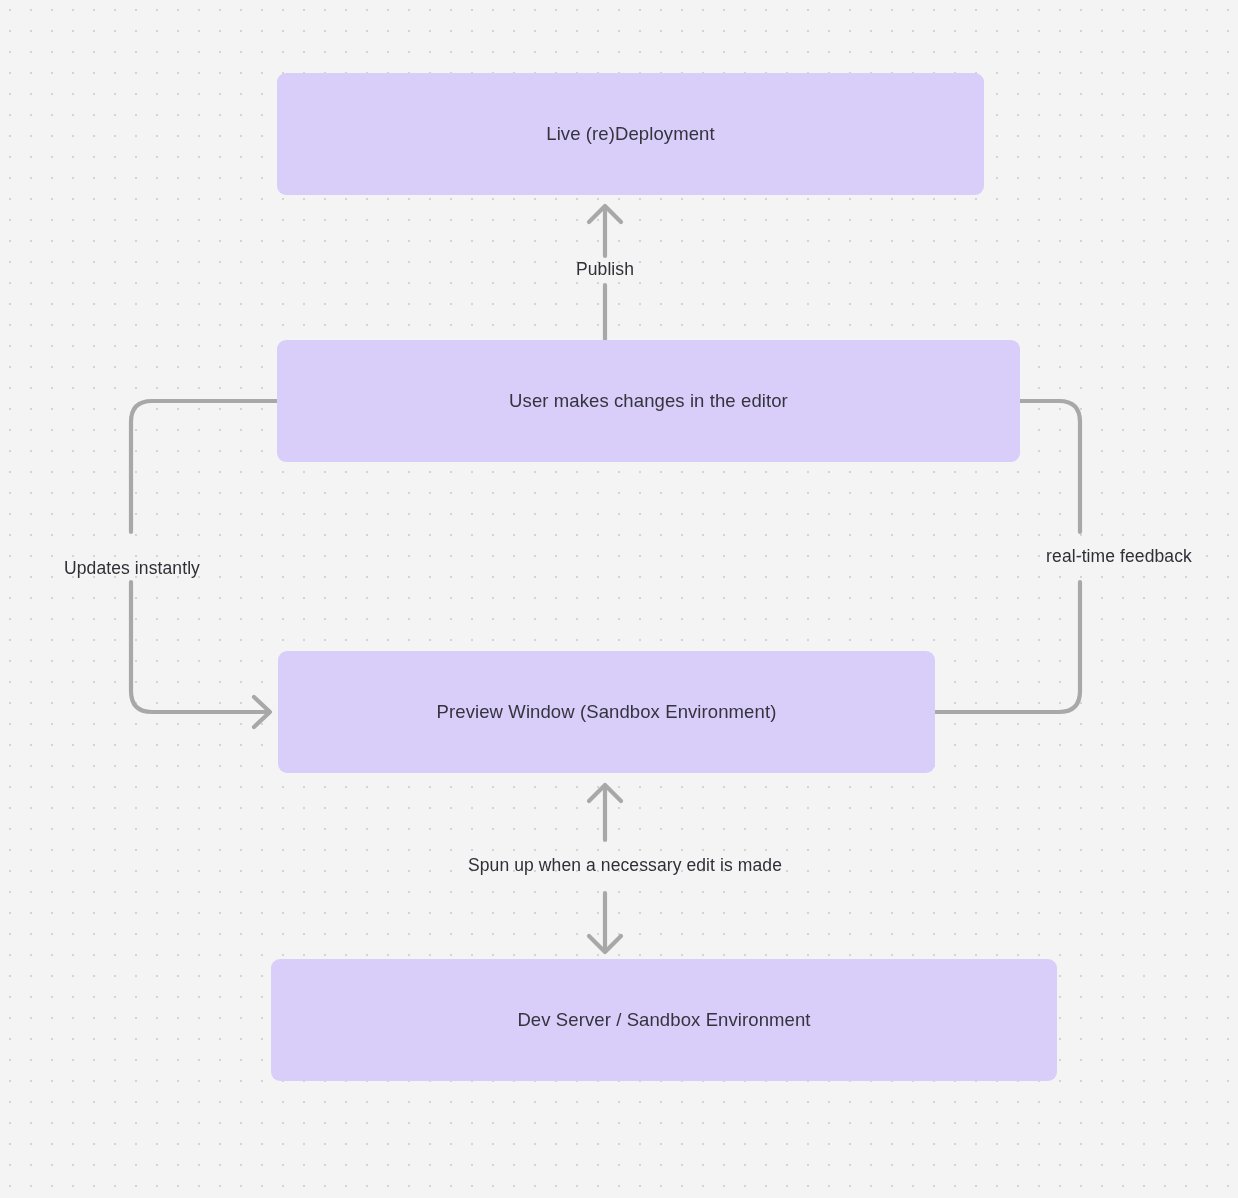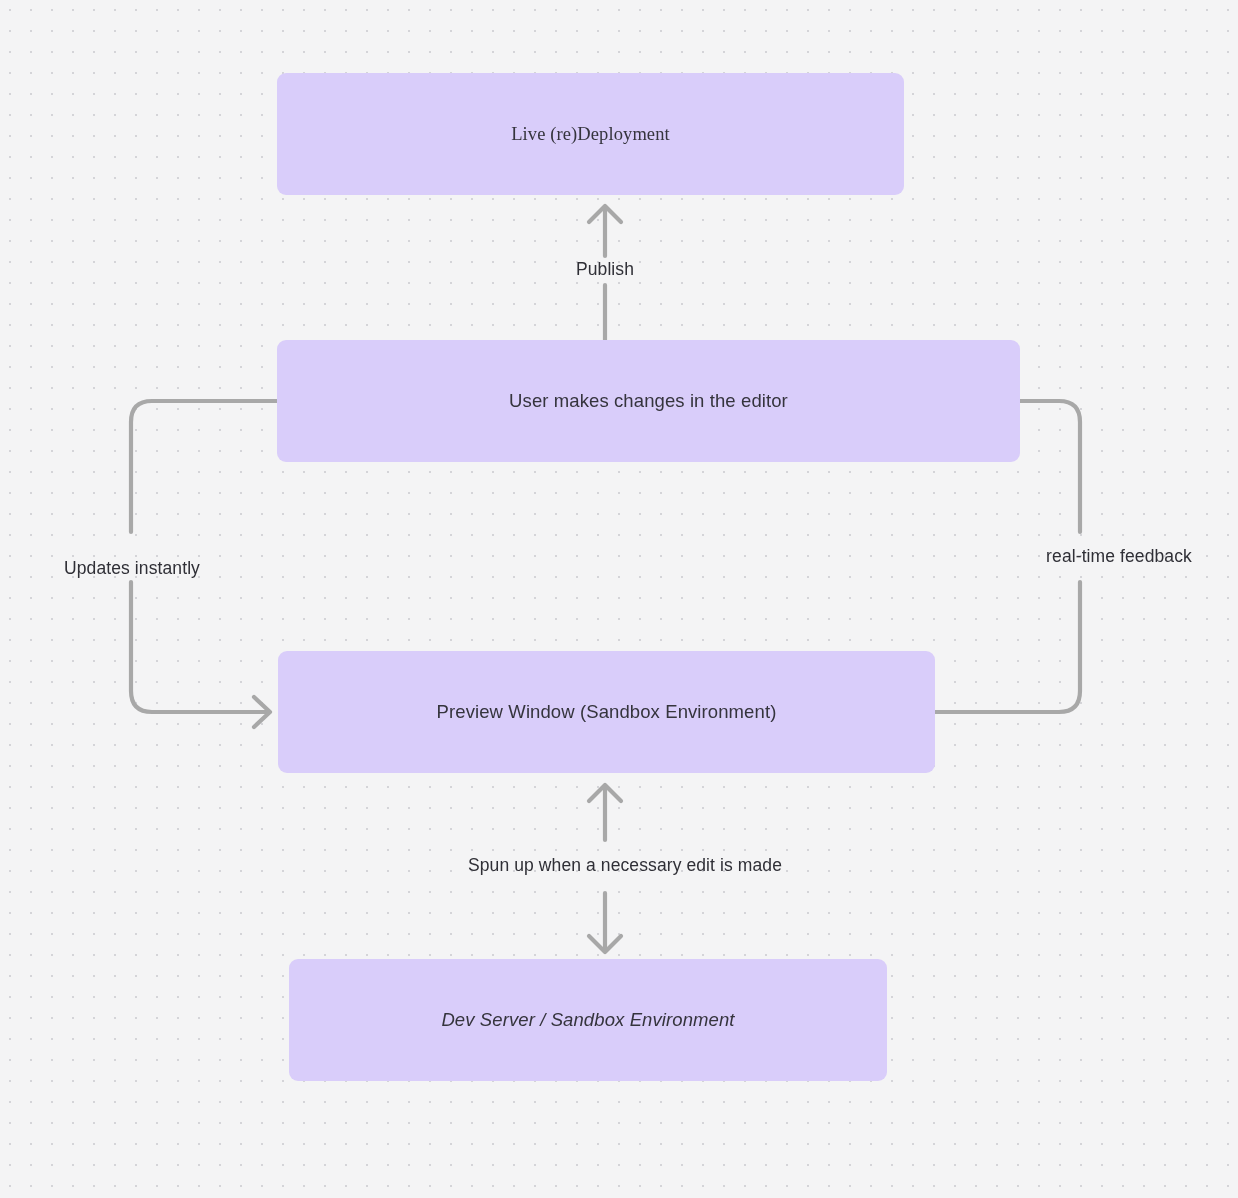--- a/index.html
+++ b/index.html
@@ -81,33 +81,33 @@
 
       <g>
         <path d="M 605 840 L 605 787"></path>
         <path d="M 589 801 L 605 785 L 621 801"></path>
         <path d="M 605 893 L 605 950"></path>
         <path d="M 589 936 L 605 952 L 621 936"></path>
       </g>
     </g>
   </svg>
 
-  <div class="node" style="left:277px; top:73px; width:627px; height:122px;font-family:Liberation Serif, serif;">
+  <div class="node" style="left:277px; top:73px; width:707px; height:122px;">
     <span class="node-label">Live (re)Deployment</span>
   </div>
 
   <div class="node" style="left:277px; top:340px; width:743px; height:122px;">
     <span class="node-label">User makes changes in the editor</span>
   </div>
 
   <div class="node" style="left:278px; top:651px; width:657px; height:122px;">
     <span class="node-label">Preview Window (Sandbox Environment)</span>
   </div>
 
-  <div class="node" style="left:289px; top:959px; width:598px; height:122px;font-style:italic;">
+  <div class="node" style="left:271px; top:959px; width:786px; height:122px;">
     <span class="node-label">Dev Server / Sandbox Environment</span>
   </div>
 
   <div class="edge-label" style="left:605px; top:270px;">Publish</div>
 
   <div class="edge-label" style="left:132px; top:557px;margin-top:12px;">Updates instantly</div>
 
   <div class="edge-label" style="left:1119px; top:557px;">real-time feedback</div>
 
   <div class="edge-label" style="left:605px; top:866px;margin-left:20px;">Spun up when a necessary edit is made</div>

